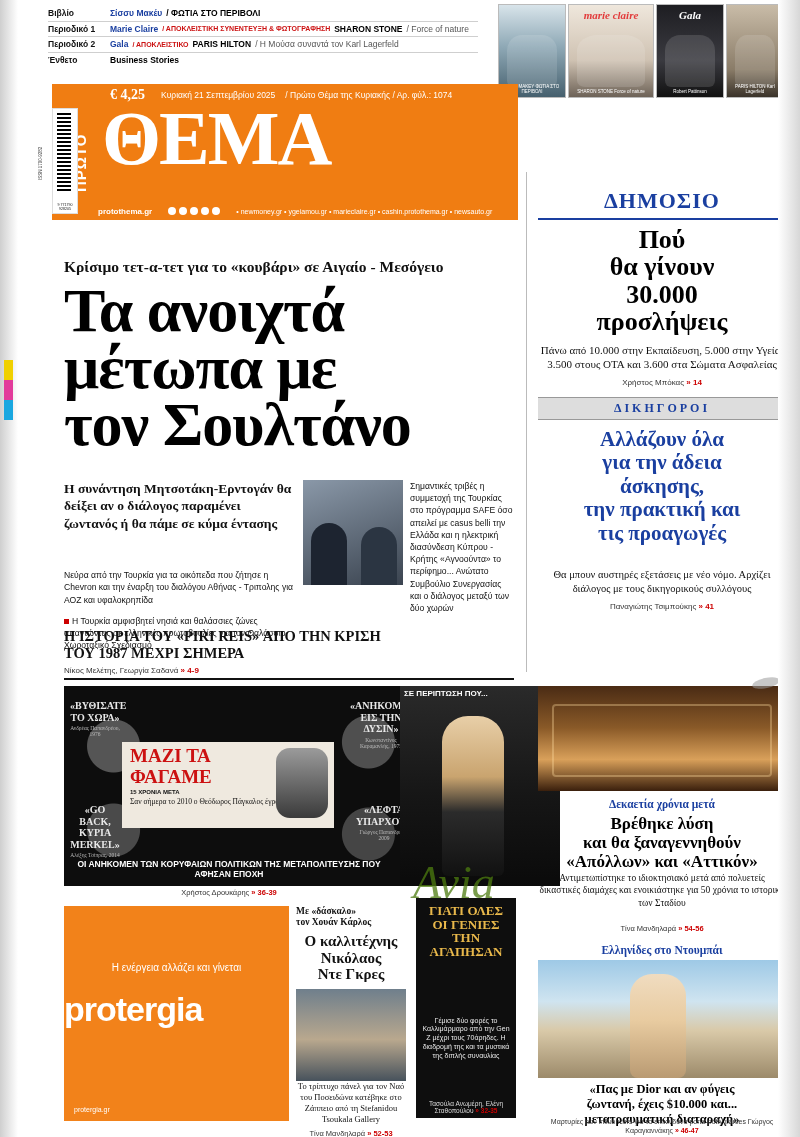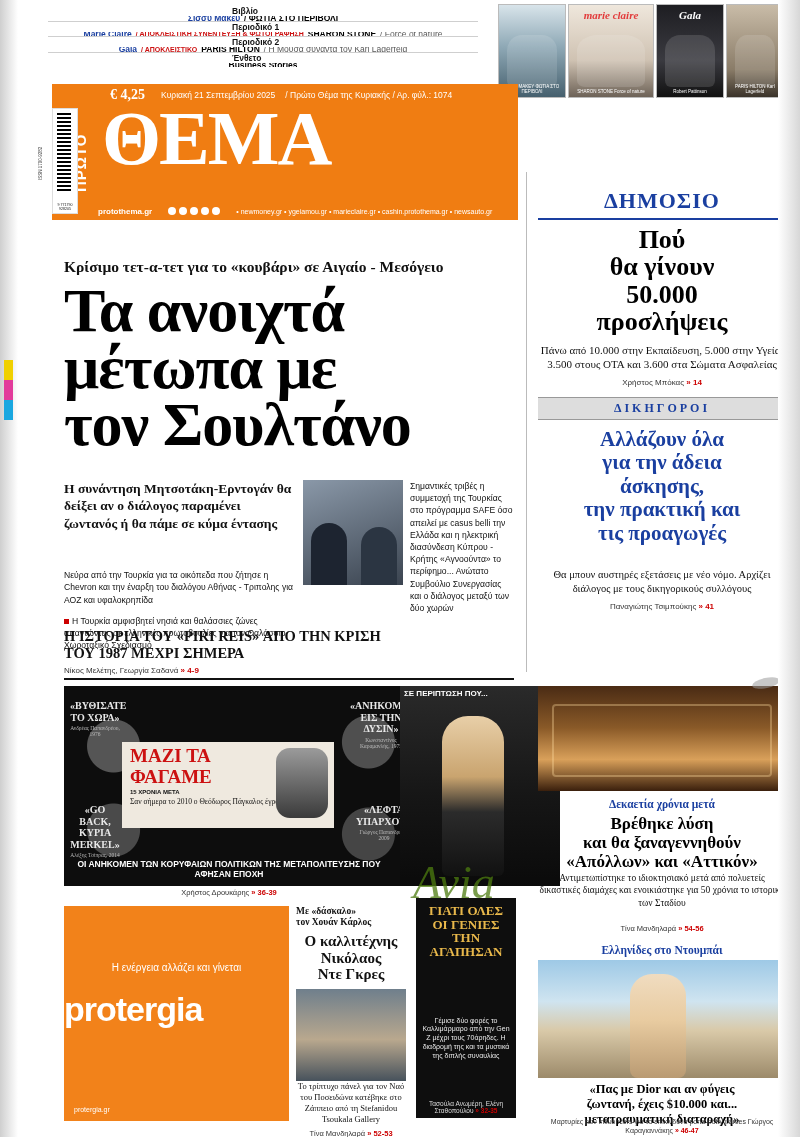--- a/index.html
+++ b/index.html
@@ -2,21 +2,21 @@
 <html><head>
 <meta charset="utf-8">
 <style>
   html,body{margin:0;padding:0;background:#ffffff;}
   body{width:800px;height:1137px;font-family:"Liberation Serif",serif;color:#111;overflow:hidden;position:relative;}
   .page{position:absolute;left:0;top:0;width:800px;height:1137px;background:#e9e9e9;}
   .sheet{position:absolute;left:18px;top:0;width:764px;height:1137px;background:#fff;}
 
   
   .topstrip{position:absolute;left:30px;top:6px;width:430px;height:72px;font-family:"Liberation Sans",sans-serif;}
-  .tsrow{display:flex;align-items:center;height:14.5px;border-bottom:1px solid #cfcfcf;font-size:8.5px;flex-direction:column;}
+  .tsrow{display:flex;align-items:center;height:14.5px;border-bottom:1px solid #cfcfcf;font-size:8.5px;}
   .tsrow:last-child{border-bottom:none;}
   .tscat{width:62px;font-weight:bold;color:#111;}
   .tsbody{flex:1;display:flex;align-items:center;gap:4px;white-space:nowrap;overflow:hidden;}
   .blue{color:#1a3fa0;font-weight:bold;}
   .red{color:#cc1111;font-weight:bold;font-size:7px;}
   .grey{color:#555;font-weight:normal;}
   .bk{font-weight:bold;color:#000;}
 
   
   .covers{position:absolute;left:480px;top:4px;width:285px;height:92px;}
@@ -266,21 +266,21 @@
     </div>
     <div class="hr-left"></div>
 
     <div class="vrule"></div>
     <div class="rightcol">
       <div class="rhead">ΔΗΜΟΣΙΟ</div>
       <div class="rline"></div>
       <div class="rtitle">
         <div>Πού</div>
         <div>θα γίνουν</div>
-        <div>50.000</div>
+        <div>30.000</div>
         <div>προσλήψεις</div>
       </div>
       <div class="rdeck">Πάνω από 10.000 στην Εκπαίδευση, 5.000 στην Υγεία, 3.500 στους ΟΤΑ και 3.600 στα Σώματα Ασφαλείας</div>
       <div class="rby">
         <span>Χρήστος Μπόκας</span>
         <span class="pg">» 14</span>
       </div>
 
       <div class="banner">ΔΙΚΗΓΟΡΟΙ</div>
       <div class="rtitle2">

